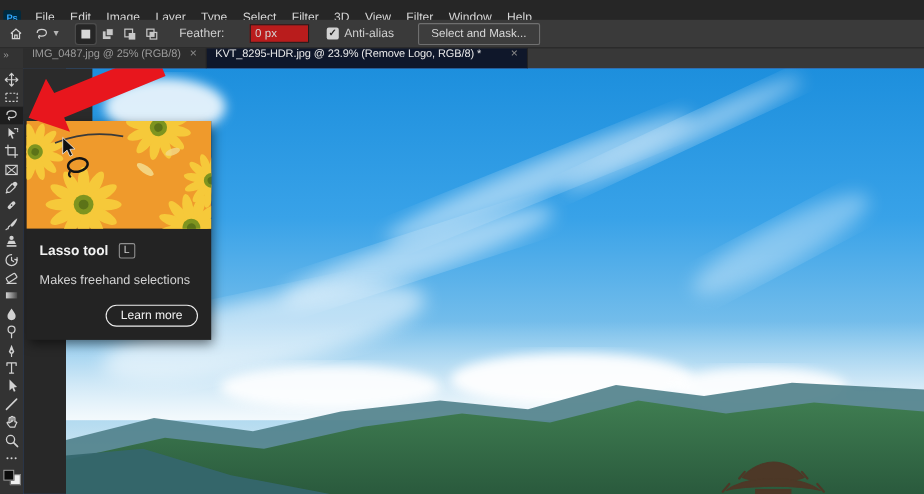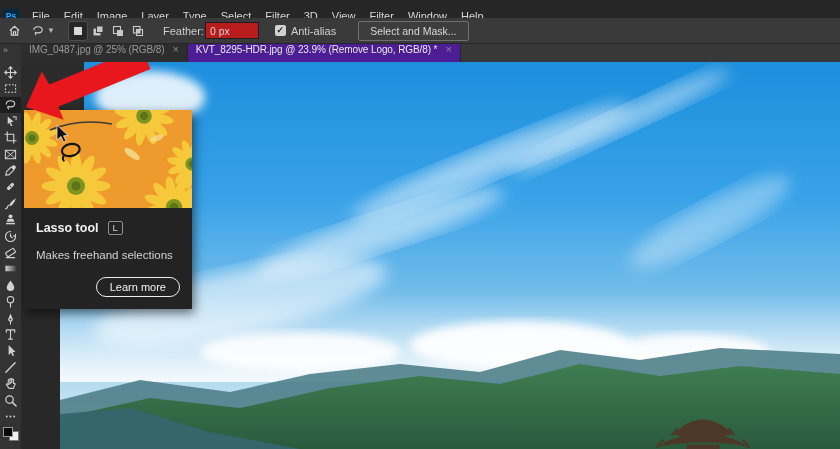--- a/index.html
+++ b/index.html
@@ -30,21 +30,21 @@
   }
   .opt-home{margin:0 10px 0 8px;display:flex;align-items:center;}
   .opt-tool-preview{display:flex;align-items:center;gap:2px;margin-right:14px;}
   .chevron{color:#b5b5b5;font-size:8px;}
   .mode-group{display:flex;align-items:center;gap:2px;margin-right:16px;}
   .mode-btn{
     width:18px;height:18px;display:flex;align-items:center;justify-content:center;
     border-radius:2px;
   }
   .mode-btn.pressed{background:#262626;outline:1px solid #4d4d4d;}
-  .opt-label{color:#cfcfcf;font-size:11px;margin-right:1px;}
+  .opt-label{color:#cfcfcf;font-size:11px;margin-right:23px;}
   .feather-input{
     width:44px;height:15px;background:#b91c1c;border:1px solid #1e1e1e;
     color:#d5d5d5;font-size:10.5px;font-family:"Liberation Sans",sans-serif;
     padding:0 4px;margin-right:16px;
   }
   .checkbox{
     width:11px;height:11px;background:#d2d2d2;border-radius:2px;margin-right:5px;
     display:flex;align-items:center;justify-content:center;
     color:#222;font-size:9px;font-weight:bold;line-height:1;
   }
@@ -61,21 +61,21 @@
   .toolbar-collapse{
     width:21px;flex:none;background:#333;color:#9c9c9c;font-size:9px;
     display:flex;align-items:flex-start;justify-content:flex-start;
     padding:1px 0 0 3px;box-sizing:border-box;
   }
   .tab{
     display:flex;padding:0 8px;font-size:10px;
     color:#9a9a9a;background:#2d2d2d;border-right:1px solid #242424;
     white-space:nowrap;letter-spacing:-0.1px;
   }
-  .tab.active{background:#4c1d95;color:#e8e8e8;}
+  .tab.active{background:#0f172a;color:#e8e8e8;gap:19px;}
   .tab-close{margin-left:8px;color:#8a8a8a;font-size:11px;line-height:1;}
   
   .toolbar{
     position:absolute;left:0;top:62px;width:21px;height:387px;
     background:#333;display:flex;flex-direction:column;align-items:center;
     padding-top:2px;box-sizing:border-box;z-index:20;
   }
   .tool{
     width:21px;height:16.4px;display:flex;align-items:center;justify-content:center;
     flex:none;

